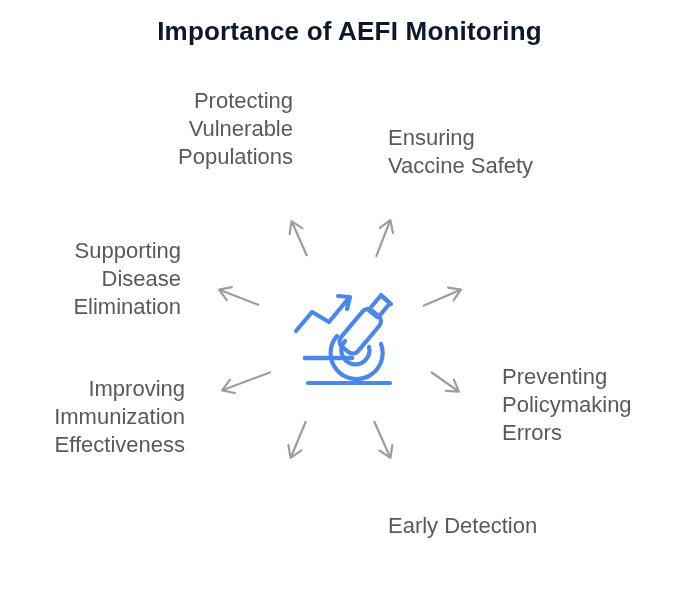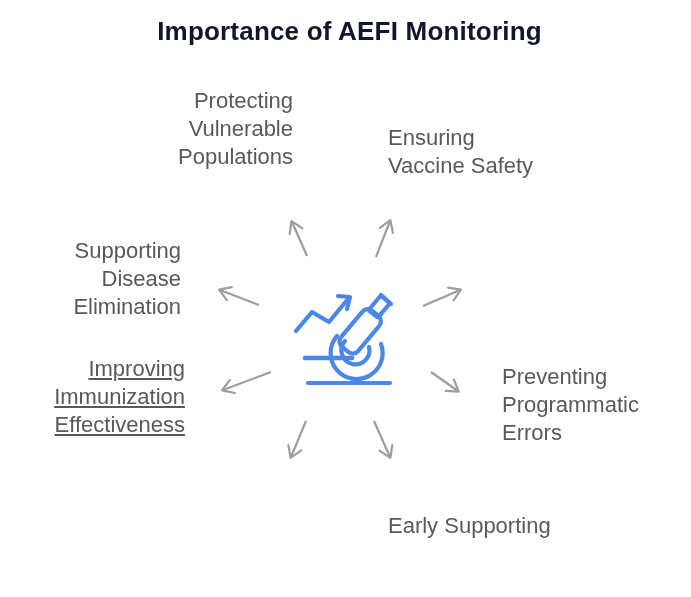--- a/index.html
+++ b/index.html
@@ -33,21 +33,21 @@
     color: #58595c;
     white-space: pre-line;
   }
   .align-right { text-align: right; }
   .align-left  { text-align: left; margin-top: 8px; }
 
   .lbl-protecting    { top: 87px;  right: 398px; }
   .lbl-ensuring      { top: 116px; left: 388px; }
   .lbl-supporting    { top: 237px; right: 510px; margin-left: 29px; }
   .lbl-strengthening { top: 250px; left: 502px; }
-  .lbl-improving     { top: 355px; right: 506px; text-decoration: underline; }
+  .lbl-improving     { top: 375px; right: 506px; }
   .lbl-preventing    { top: 355px; left: 502px; }
   .lbl-timely        { top: 504px; right: 398px; }
   .lbl-early         { top: 504px; left: 388px; }
 
   .overlay-svg {
     position: absolute;
     top: 0;
     left: 0;
   }
 </style>
@@ -68,25 +68,25 @@
   <div class="label align-right lbl-supporting">Supporting
 Disease
 Elimination</div>
 
 
   <div class="label align-right lbl-improving">Improving
 Immunization
 Effectiveness</div>
 
   <div class="label align-left lbl-preventing">Preventing
-Programmatic
+Policymaking
 Errors</div>
 
 
-  <div class="label align-left lbl-early">Early Supporting</div>
+  <div class="label align-left lbl-early">Early Detection</div>
 
   <svg class="overlay-svg" width="691" height="597" viewBox="0 0 691 597">
     <defs>
       <marker id="ah" viewBox="-13 -9 15 18" refX="-1" refY="0" markerWidth="15" markerHeight="18" orient="auto" markerUnits="userSpaceOnUse">
         <path d="M-11,-7 L0,0 L-11,7" fill="none" stroke="#9d9d9d" stroke-width="2.2" stroke-linecap="round" stroke-linejoin="round"></path>
       </marker>
     </defs>
 
     <g stroke="#9d9d9d" stroke-width="2.2" fill="none">
       <line x1="307" y1="256" x2="292" y2="222" marker-end="url(#ah)"></line>

